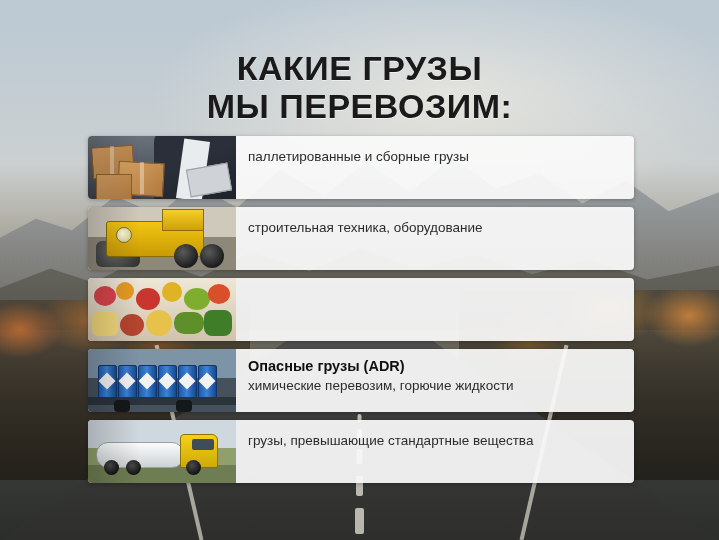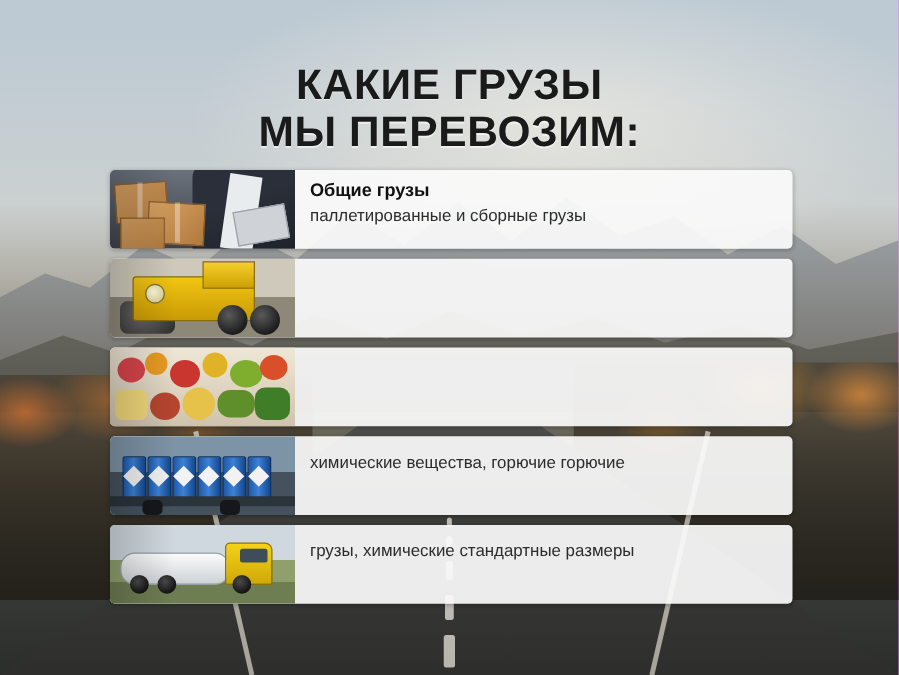--- a/index.html
+++ b/index.html
@@ -468,35 +468,35 @@
         <div class="suit"></div>
         <div class="shirt"></div>
         <div class="box b1"></div>
           <div class="tape tp1"></div>
         <div class="box b2"></div>
           <div class="tape tp2"></div>
         <div class="box b3"></div>
         <div class="clip"></div>
       </div>
       <div class="card-text">
-        <div class="card-title">Общие грузы</div>
         <div class="card-sub">паллетированные и сборные грузы</div>
       </div>
     </div>
 
     <div class="card">
       <div class="thumb t-machine">
         <div class="roller"></div>
         <div class="body"></div>
         <div class="cab"></div>
         <div class="light"></div>
         <div class="wheel w1"></div>
         <div class="wheel w2"></div>
       </div>
       <div class="card-text">
+        <div class="card-sub">строительная техника, оборудование</div>
       </div>
     </div>
 
     <div class="card">
       <div class="thumb t-food">
         <span class="f1"></span>
           <span class="f2"></span>
           <span class="f3"></span>
         <span class="f4"></span>
           <span class="f5"></span>
@@ -515,34 +515,35 @@
           <div class="drum d2"></div>
           <div class="drum d3"></div>
         <div class="drum d4"></div>
           <div class="drum d5"></div>
           <div class="drum d6"></div>
         <div class="bed"></div>
         <div class="tire r1"></div>
           <div class="tire r2"></div>
       </div>
       <div class="card-text">
-        <div class="card-sub">химические вещества, горючие горючие</div>
+        <div class="card-title">Опасные грузы (ADR)</div>
+        <div class="card-sub">химические перевозим, горючие жидкости</div>
       </div>
     </div>
 
     <div class="card">
       <div class="thumb t-oversize">
         <div class="tank"></div>
         <div class="cabin"></div>
         <div class="glass"></div>
         <div class="tire o1"></div>
           <div class="tire o2"></div>
           <div class="tire o3"></div>
       </div>
       <div class="card-text">
-        <div class="card-sub">грузы, химические стандартные размеры</div>
+        <div class="card-sub">грузы, превышающие стандартные вещества</div>
       </div>
     </div>
 
   </div>
 
 
 </div>
 
 </body></html>

